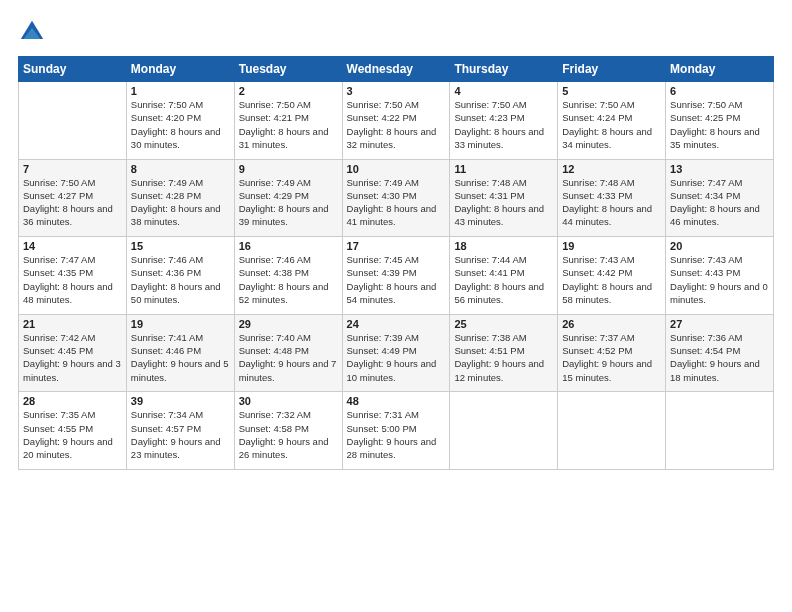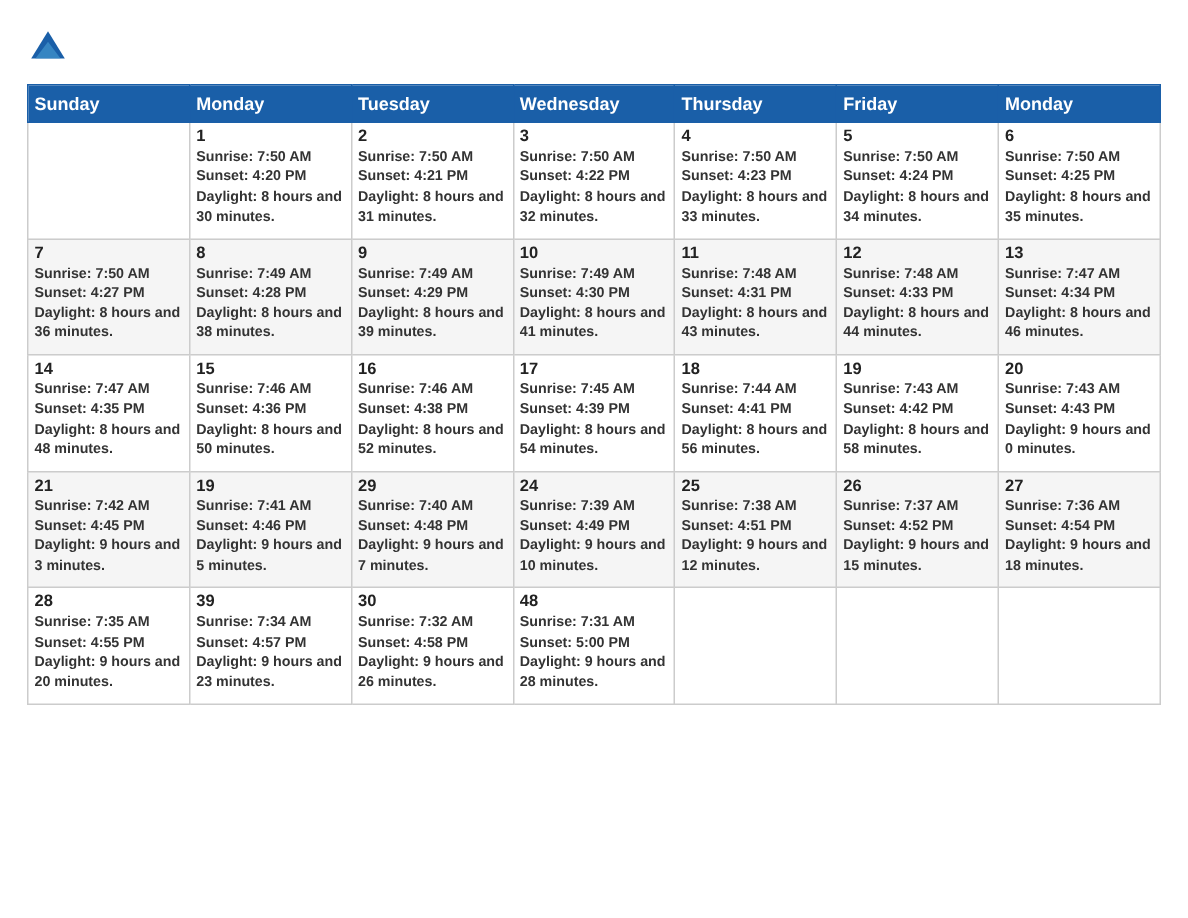--- a/index.html
+++ b/index.html
@@ -82,21 +82,20 @@
       font-size: 11px;
       font-weight: bold;
       color: #222;
       display: block;
       margin-bottom: 1px;
     }
     .day-info {
       font-size: 9.5px;
       color: #333;
       line-height: 1.4;
-      font-weight: bold;
     }
     .empty-cell {
       background: #fff !important;
     }
   </style>
 </head>
 <body>
 
 <div class="page">
   <div class="header">

